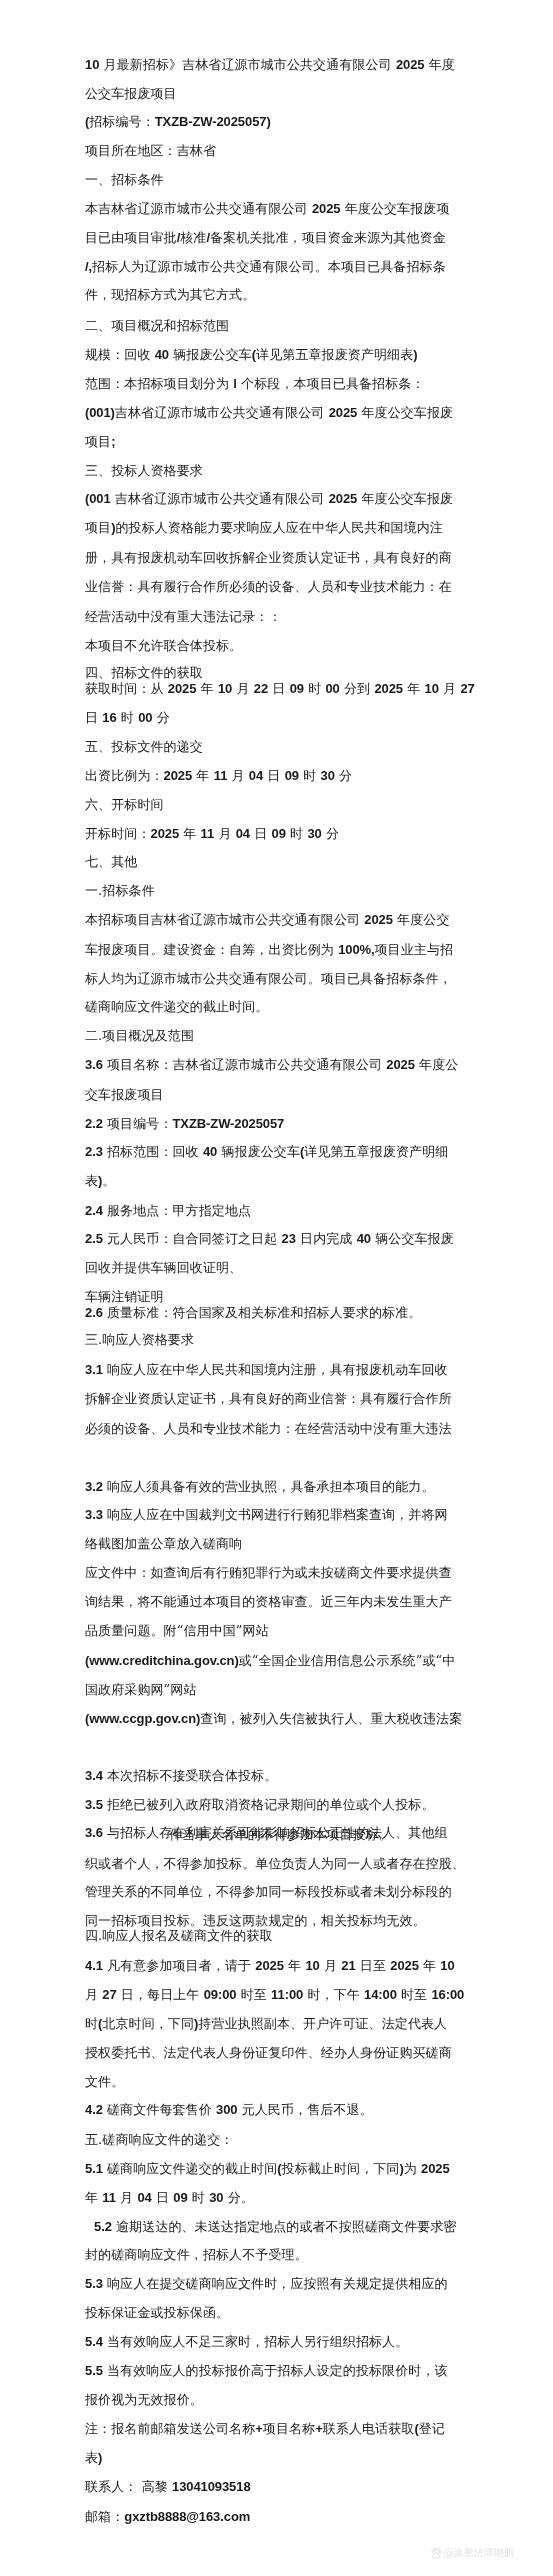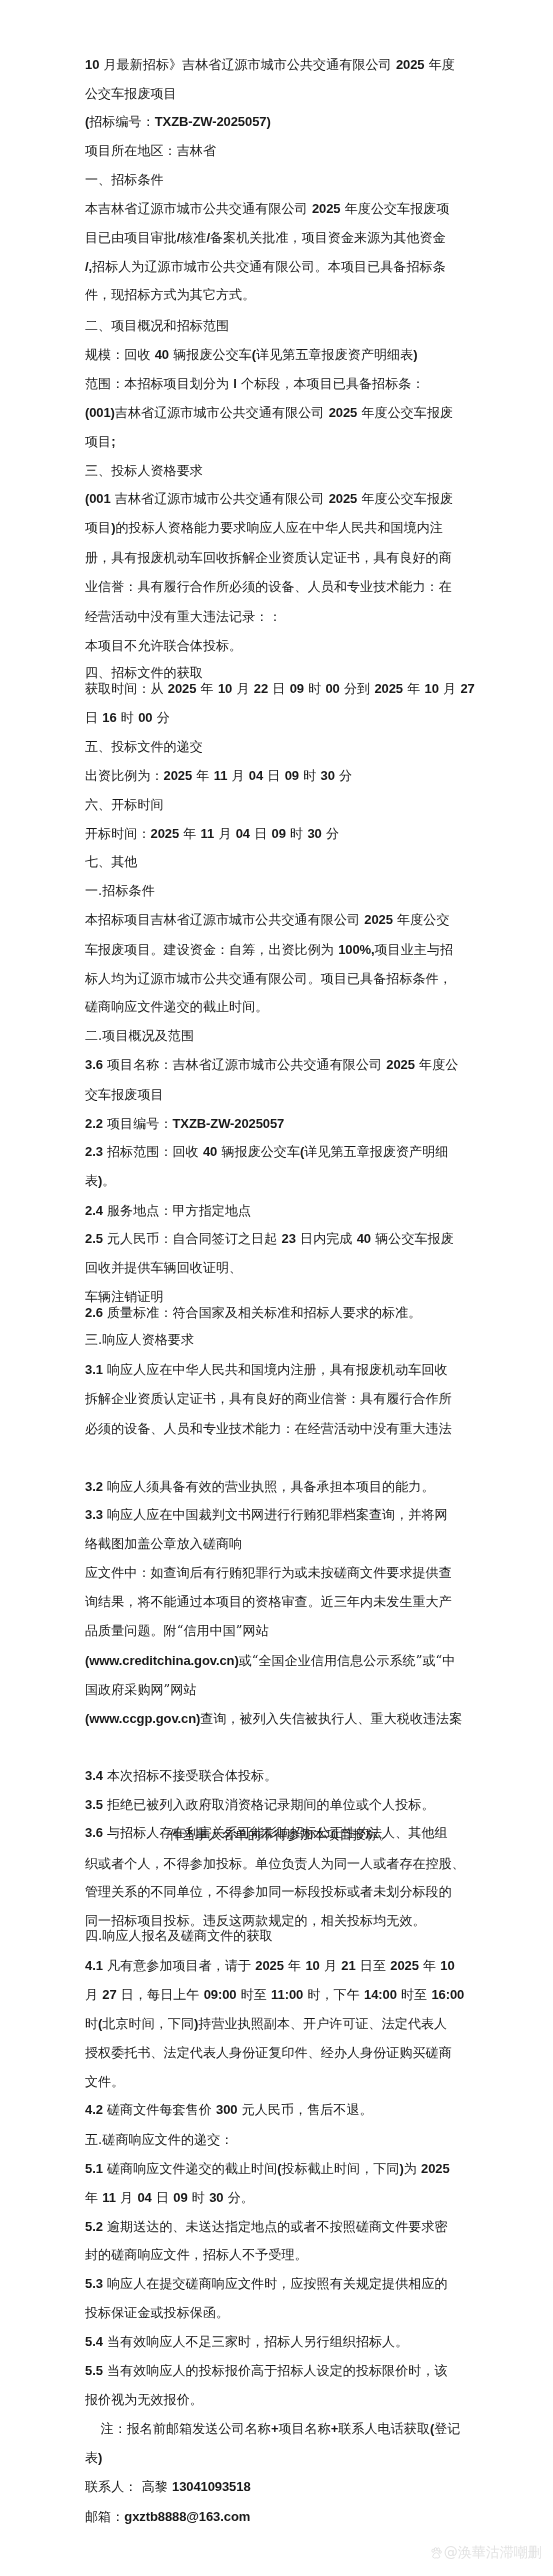--- a/index.html
+++ b/index.html
@@ -3,21 +3,21 @@
 <meta charset="utf-8">
 <style>
   html, body { margin: 0; padding: 0; background: #ffffff; }
   body { width: 553px; height: 2576px; position: relative; overflow: hidden;
          font-family: "DejaVu Serif", "Liberation Serif", serif; color: #1a1a1a; }
   #doc { position: absolute; left: 0; top: 0; width: 553px; height: 2576px; }
   .line { position: absolute; left: 85px; width: 391px; height: 21px; line-height: 21px;
           font-size: 13px; white-space: nowrap; letter-spacing: 0.1px; }
   .line .b { font-family: "Liberation Sans", "DejaVu Sans", sans-serif; font-weight: bold; font-size: 13px; letter-spacing: -0.1px; }
   .watermark { position: absolute; left: 430px; top: 2546px; height: 14px; display: flex; align-items: center;
-               font-family: "DejaVu Sans", sans-serif; font-size: 14px; color: #e3e3e3; gap: 1.4px; }
+               font-family: "DejaVu Sans", sans-serif; font-size: 10px; color: #e3e3e3; gap: 1.4px; }
   .wm-icon { width: 12.4px; height: 12.4px; position: relative; }
   .wm-icon svg { width: 12.4px; height: 12.4px; }
 </style>
 </head>
 <body>
 
 <div id="doc">
     <div class="line" style="top: 54px;"><span class="b">10</span><span> 月最新招标》吉林省辽源市城市公共交通有限公司 </span><span class="b">2025</span><span> 年度</span></div>
     <div class="line" style="top: 83px;"><span>公交车报废项目</span></div>
     <div class="line" style="top: 111px;"><span class="b">(</span><span>招标编号：</span><span class="b">TXZB-ZW-2025057)</span></div>
@@ -86,28 +86,28 @@
     <div class="line" style="top: 1925px;"><span>四.响应人报名及磋商文件的获取</span></div>
     <div class="line" style="top: 1955px;"><span class="b">4.1</span><span> 凡有意参加项目者，请于 </span><span class="b">2025</span><span> 年 </span><span class="b">10</span><span> 月 </span><span class="b">21</span><span> 日至 </span><span class="b">2025</span><span> 年 </span><span class="b">10</span></div>
     <div class="line" style="top: 1984px;"><span>月 </span><span class="b">27</span><span> 日，每日上午 </span><span class="b">09:00</span><span> 时至 </span><span class="b">11:00</span><span> 时，下午 </span><span class="b">14:00</span><span> 时至 </span><span class="b">16:00</span></div>
     <div class="line" style="top: 2013px;"><span>时</span><span class="b">(</span><span>北京时间，下同</span><span class="b">)</span><span>持营业执照副本、开户许可证、法定代表人</span></div>
     <div class="line" style="top: 2042px;"><span>授权委托书、法定代表人身份证复印件、经办人身份证购买磋商</span></div>
     <div class="line" style="top: 2071px;"><span>文件。</span></div>
     <div class="line" style="top: 2099px;"><span class="b">4.2</span><span> 磋商文件每套售价 </span><span class="b">300</span><span> 元人民币，售后不退。</span></div>
     <div class="line" style="top: 2129px;"><span>五.磋商响应文件的递交：</span></div>
     <div class="line" style="top: 2158px;"><span class="b">5.1</span><span> 磋商响应文件递交的截止时间</span><span class="b">(</span><span>投标截止时间，下同</span><span class="b">)</span><span>为 </span><span class="b">2025</span></div>
     <div class="line" style="top: 2187px;"><span>年 </span><span class="b">11</span><span> 月 </span><span class="b">04</span><span> 日 </span><span class="b">09</span><span> 时 </span><span class="b">30</span><span> 分。</span></div>
-    <div class="line" style="top: 2216px;"><span class="b">5.2</span><span> 逾期送达的、未送达指定地点的或者不按照磋商文件要求密</span></div>
+    <div class="line" style="top: 2216px; margin-left: 9px;"><span class="b">5.2</span><span> 逾期送达的、未送达指定地点的或者不按照磋商文件要求密</span></div>
     <div class="line" style="top: 2244px;"><span>封的磋商响应文件，招标人不予受理。</span></div>
     <div class="line" style="top: 2273px;"><span class="b">5.3</span><span> 响应人在提交磋商响应文件时，应按照有关规定提供相应的</span></div>
     <div class="line" style="top: 2302px;"><span>投标保证金或投标保函。</span></div>
     <div class="line" style="top: 2331px;"><span class="b">5.4</span><span> 当有效响应人不足三家时，招标人另行组织招标人。</span></div>
     <div class="line" style="top: 2360px;"><span class="b">5.5</span><span> 当有效响应人的投标报价高于招标人设定的投标限价时，该</span></div>
     <div class="line" style="top: 2389px;"><span>报价视为无效报价。</span></div>
-    <div class="line" style="top: 2418px; text-align: center;"><span>注：报名前邮箱发送公司名称</span><span class="b">+</span><span>项目名称</span><span class="b">+</span><span>联系人电话获取</span><span class="b">(</span><span>登记</span></div>
+    <div class="line" style="top: 2418px;"><span>注：报名前邮箱发送公司名称</span><span class="b">+</span><span>项目名称</span><span class="b">+</span><span>联系人电话获取</span><span class="b">(</span><span>登记</span></div>
     <div class="line" style="top: 2447px;"><span>表</span><span class="b">)</span></div>
     <div class="line" style="top: 2476px;"><span>联系人：  高黎   </span><span class="b">13041093518</span></div>
     <div class="line" style="top: 2506px;"><span>邮箱：</span><span class="b">gxztb8888@163.com</span></div>
   </div>
 
 <div class="watermark">
   <span class="wm-icon">
     <svg viewBox="0 0 20 20">
       <g fill="none" stroke="#dcdcdc" stroke-width="1.3">
         <ellipse cx="5" cy="6" rx="2" ry="2.5"></ellipse>

